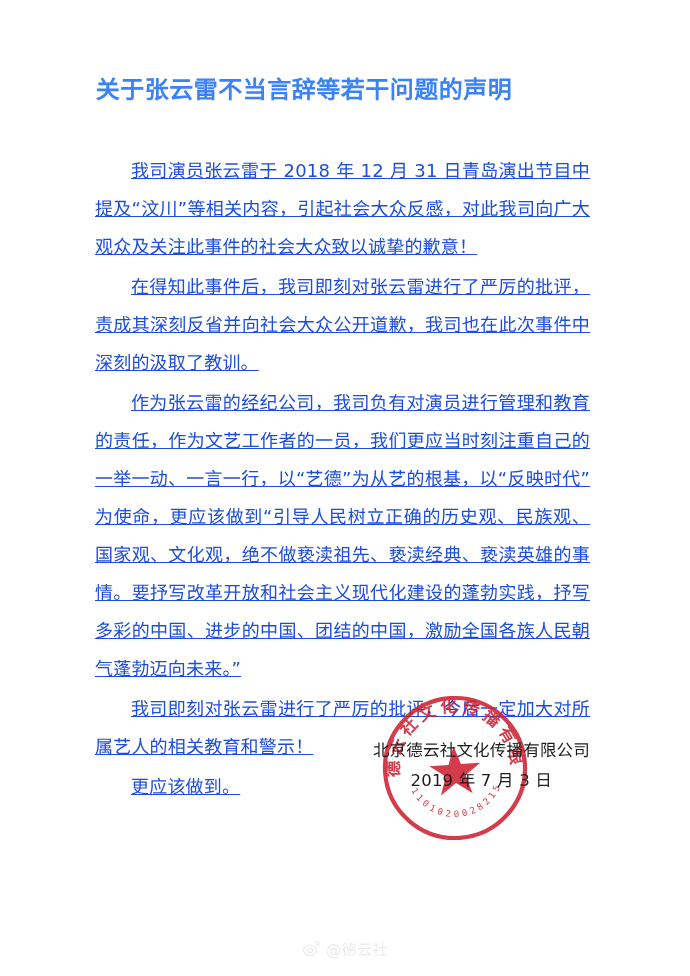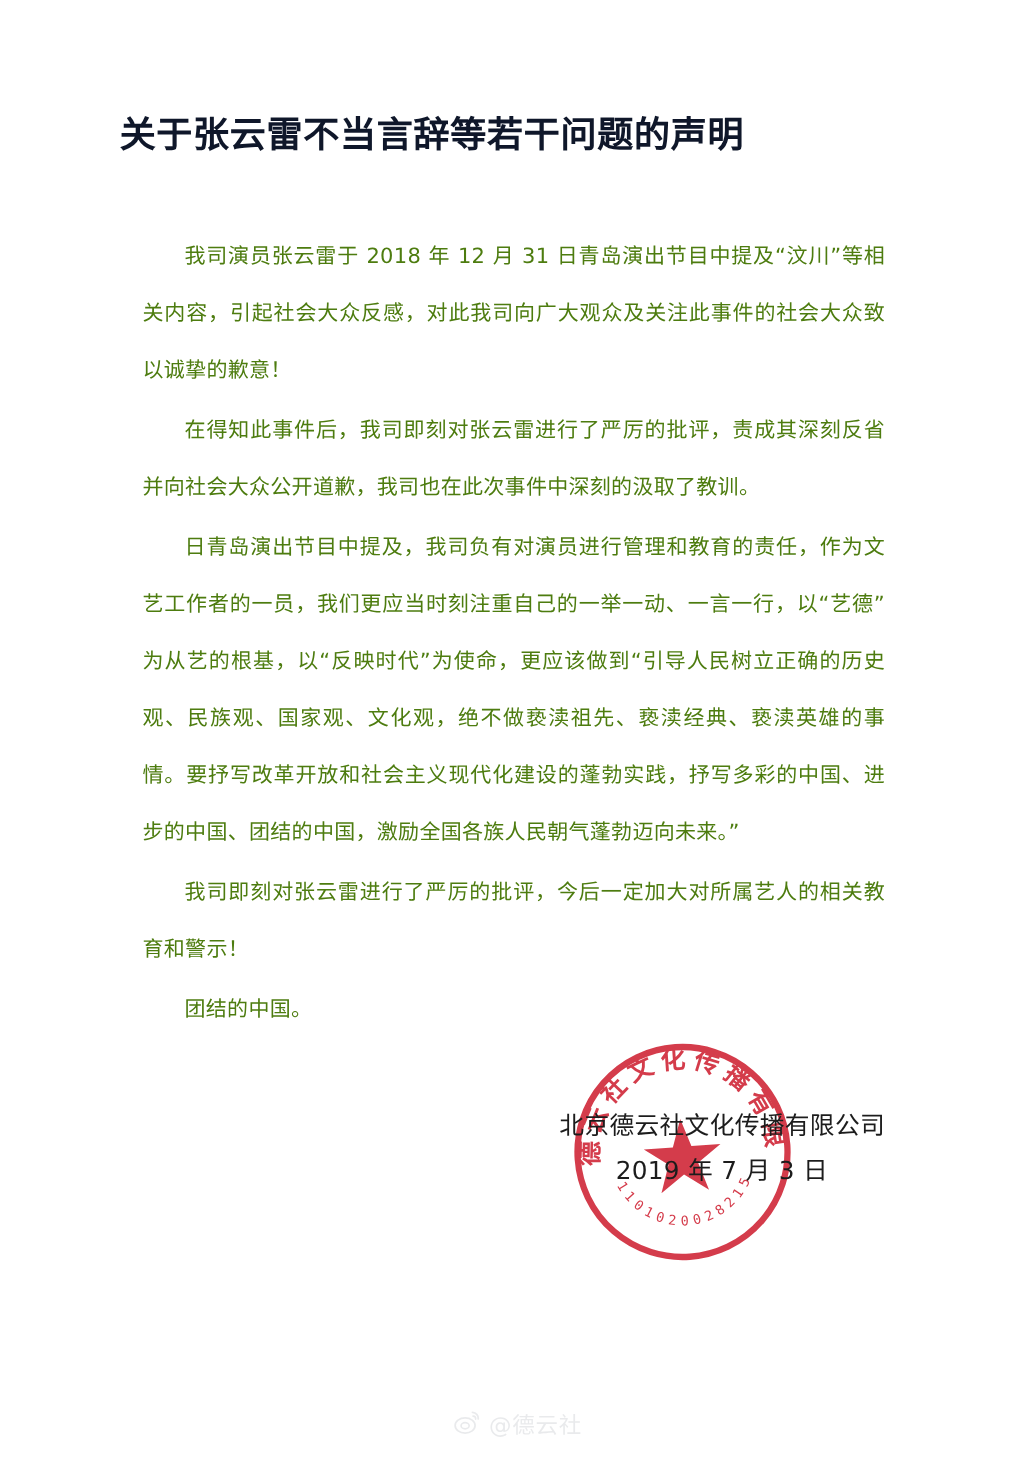--- a/index.html
+++ b/index.html
@@ -19,46 +19,47 @@
 
   .page {
     position: absolute;
     inset: 0;
   }
 
   
   .doc-title {
     position: absolute;
     top: 75px;
-    left: 0;
+    left: 16px;
     width: 576px;
     text-align: center;
     font-size: 24px;
     font-weight: bold;
     letter-spacing: 0.5px;
-    color: #0f172a;
+    color: #3b82f6;
     line-height: 1.3;
   }
 
   
   .body-block {
     position: absolute;
     top: 152px;
     left: 95px;
     width: 495px;
   }
   .para {
-    font-size: 14px;
+    font-size: 18px;
     line-height: 38px;
     text-align: justify;
     text-justify: inter-ideograph;
     text-indent: 2em;
     margin: 0 0 2px 0;
-    color: #4d7c0f;
+    color: #1d4ed8;
     letter-spacing: 0.2px;
+    text-decoration: underline;
   }
 
   
   .sign-block {
     position: absolute;
     top: 736px;
     left: 0;
     width: 590px;
     text-align: right;
     z-index: 3;
@@ -112,23 +113,23 @@
 </head>
 <body>
 
 <div class="page">
 
   <div class="doc-title">关于张云雷不当言辞等若干问题的声明</div>
 
   <div class="body-block">
     <p class="para">我司演员张云雷于 2018 年 12 月 31 日青岛演出节目中提及“汶川”等相关内容，引起社会大众反感，对此我司向广大观众及关注此事件的社会大众致以诚挚的歉意！</p>
     <p class="para">在得知此事件后，我司即刻对张云雷进行了严厉的批评，责成其深刻反省并向社会大众公开道歉，我司也在此次事件中深刻的汲取了教训。</p>
-    <p class="para">日青岛演出节目中提及，我司负有对演员进行管理和教育的责任，作为文艺工作者的一员，我们更应当时刻注重自己的一举一动、一言一行，以“艺德”为从艺的根基，以“反映时代”为使命，更应该做到“引导人民树立正确的历史观、民族观、国家观、文化观，绝不做亵渎祖先、亵渎经典、亵渎英雄的事情。要抒写改革开放和社会主义现代化建设的蓬勃实践，抒写多彩的中国、进步的中国、团结的中国，激励全国各族人民朝气蓬勃迈向未来。”</p>
+    <p class="para">作为张云雷的经纪公司，我司负有对演员进行管理和教育的责任，作为文艺工作者的一员，我们更应当时刻注重自己的一举一动、一言一行，以“艺德”为从艺的根基，以“反映时代”为使命，更应该做到“引导人民树立正确的历史观、民族观、国家观、文化观，绝不做亵渎祖先、亵渎经典、亵渎英雄的事情。要抒写改革开放和社会主义现代化建设的蓬勃实践，抒写多彩的中国、进步的中国、团结的中国，激励全国各族人民朝气蓬勃迈向未来。”</p>
     <p class="para">我司即刻对张云雷进行了严厉的批评，今后一定加大对所属艺人的相关教育和警示！</p>
-    <p class="para">团结的中国。</p>
+    <p class="para">更应该做到。</p>
   </div>
 
   <div class="seal">
     <svg viewBox="0 0 148 148" width="148" height="148" xmlns="http://www.w3.org/2000/svg">
       <defs>
         <path id="sealArc" d="M 18,74 A 56,56 0 1 1 130,74"></path>
         <path id="sealArcBottom" d="M 25,74 A 49,49 0 0 0 123,74"></path>
       </defs>
       <circle cx="74" cy="74" r="70" fill="none" stroke="#cf2233" stroke-width="4.2"></circle>
       <text font-size="16.5" font-weight="bold" fill="#cf2233" font-family="&quot;DejaVu Sans&quot;, &quot;Liberation Sans&quot;, sans-serif" letter-spacing="4.2">

